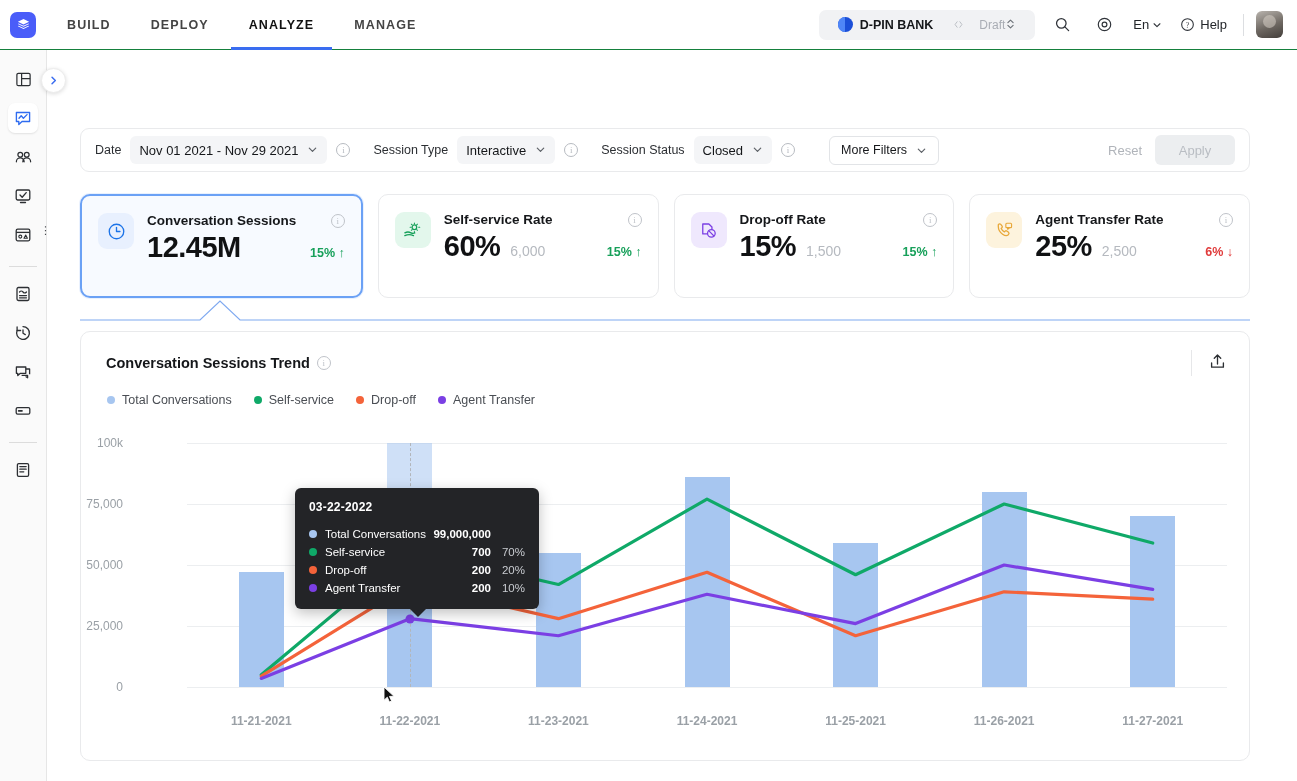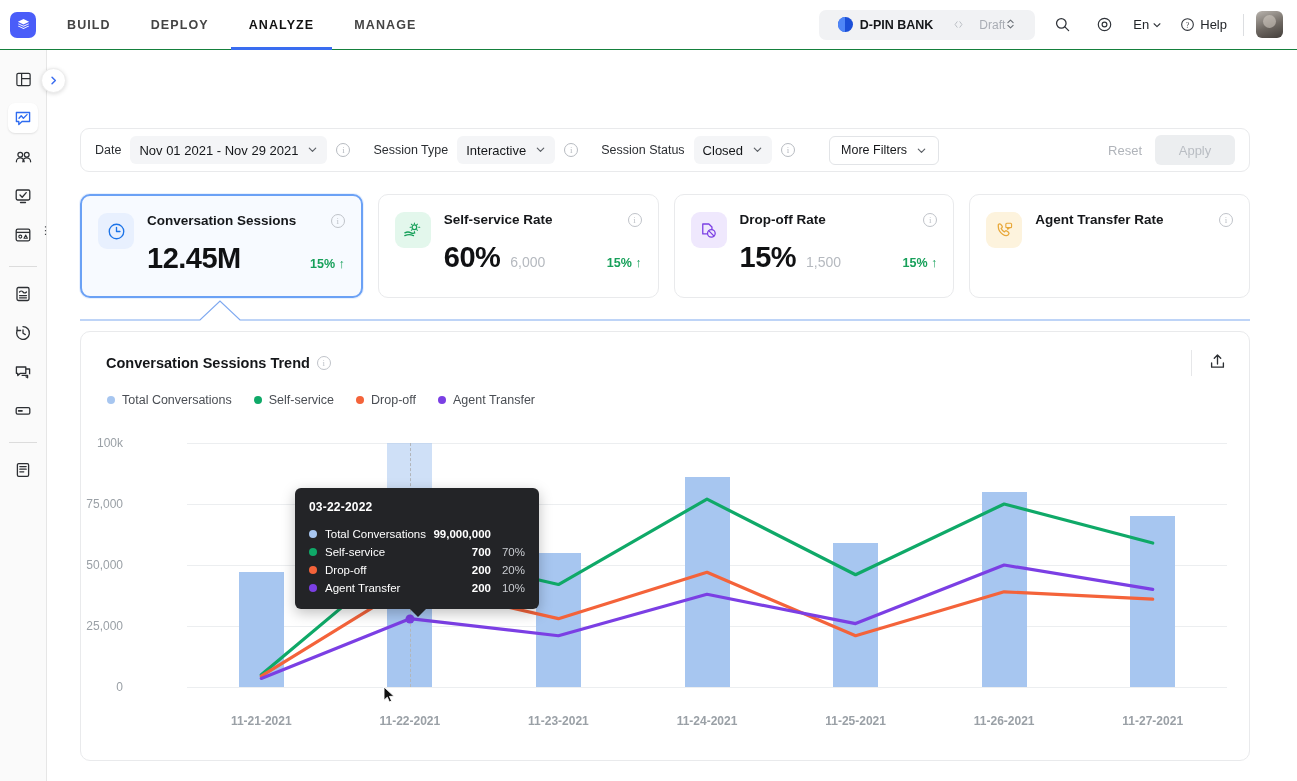--- a/index.html
+++ b/index.html
@@ -137,21 +137,21 @@
   }
   .kpi-body { flex: 1; min-width: 0; }
   .kpi-top { display: flex; align-items: center; }
   .kpi-title { font-size: 13.5px; color: #15171a; font-weight: 600; }
   .kpi-i {
     margin-left: auto; width: 14px; height: 14px; border-radius: 50%;
     border: 1.2px solid #bfc3c9; color: #bfc3c9; font-size: 9px;
     display: flex; align-items: center; justify-content: center;
     font-family: "Liberation Serif", serif; cursor: pointer;
   }
-  .kpi-row { display: flex; align-items: baseline; margin-top: 14px; }
+  .kpi-row { display: flex; align-items: baseline; margin-top: 3px; }
   .kpi-val { font-size: 29px; font-weight: bold; color: #101113; letter-spacing: -.5px; }
   .kpi-sub { font-size: 14px; color: #b5b9bf; margin-left: 10px; }
   .kpi-delta { margin-left: auto; font-size: 12.5px; font-weight: 600; }
   .kpi-delta.up { color: #17a05a; }
   .kpi-delta.down { color: #e03b3b; }
 
   .connector { position: absolute; left: 33px; top: 249px; width: 1170px; height: 22px; }
 
   
   .panel {
@@ -485,20 +485,25 @@
         <svg width="21" height="21" viewBox="0 0 22 22">
           <path d="M4.5 4.8 q1.4 -1.4 2.6 -.2 l1.4 1.8 q.6 .9 -.2 1.7 l-.8 .8 q1.1 2.4 3.4 3.6 l.8 -.8 q.8 -.8 1.7 -.2 l1.8 1.4 q1.2 1.2 -.2 2.6 -2.2 2 -6 -.6 -4.4 -3 -4.5 -8.1 z" stroke="#e8a83a" stroke-width="1.35" fill="none" stroke-linejoin="round"></path>
           <rect x="12.4" y="3.4" width="6" height="4.6" rx="1" stroke="#e8a83a" stroke-width="1.2" fill="none"></rect>
           <path d="M14.4 8 v1.8 l2 -1.8" stroke="#e8a83a" stroke-width="1.2" fill="none" stroke-linejoin="round"></path>
         </svg>
       </div>
       <div class="kpi-body">
         <div class="kpi-top">
           <span class="kpi-title">Agent Transfer Rate</span>
           <span class="kpi-i">i</span>
+        </div>
+        <div class="kpi-row">
+          <span class="kpi-val">25%</span>
+          <span class="kpi-sub">2,500</span>
+          <span class="kpi-delta down">6% ↓</span>
         </div>
       </div>
     </div>
   </div>
 
   <div class="connector">
     <svg width="1170" height="22" viewBox="0 0 1170 22">
       <path d="M0 21 L120 21 L140 2 L160 21 L1170 21" stroke="#7fa9f0" stroke-width="1.2" fill="none"></path>
     </svg>
   </div>

